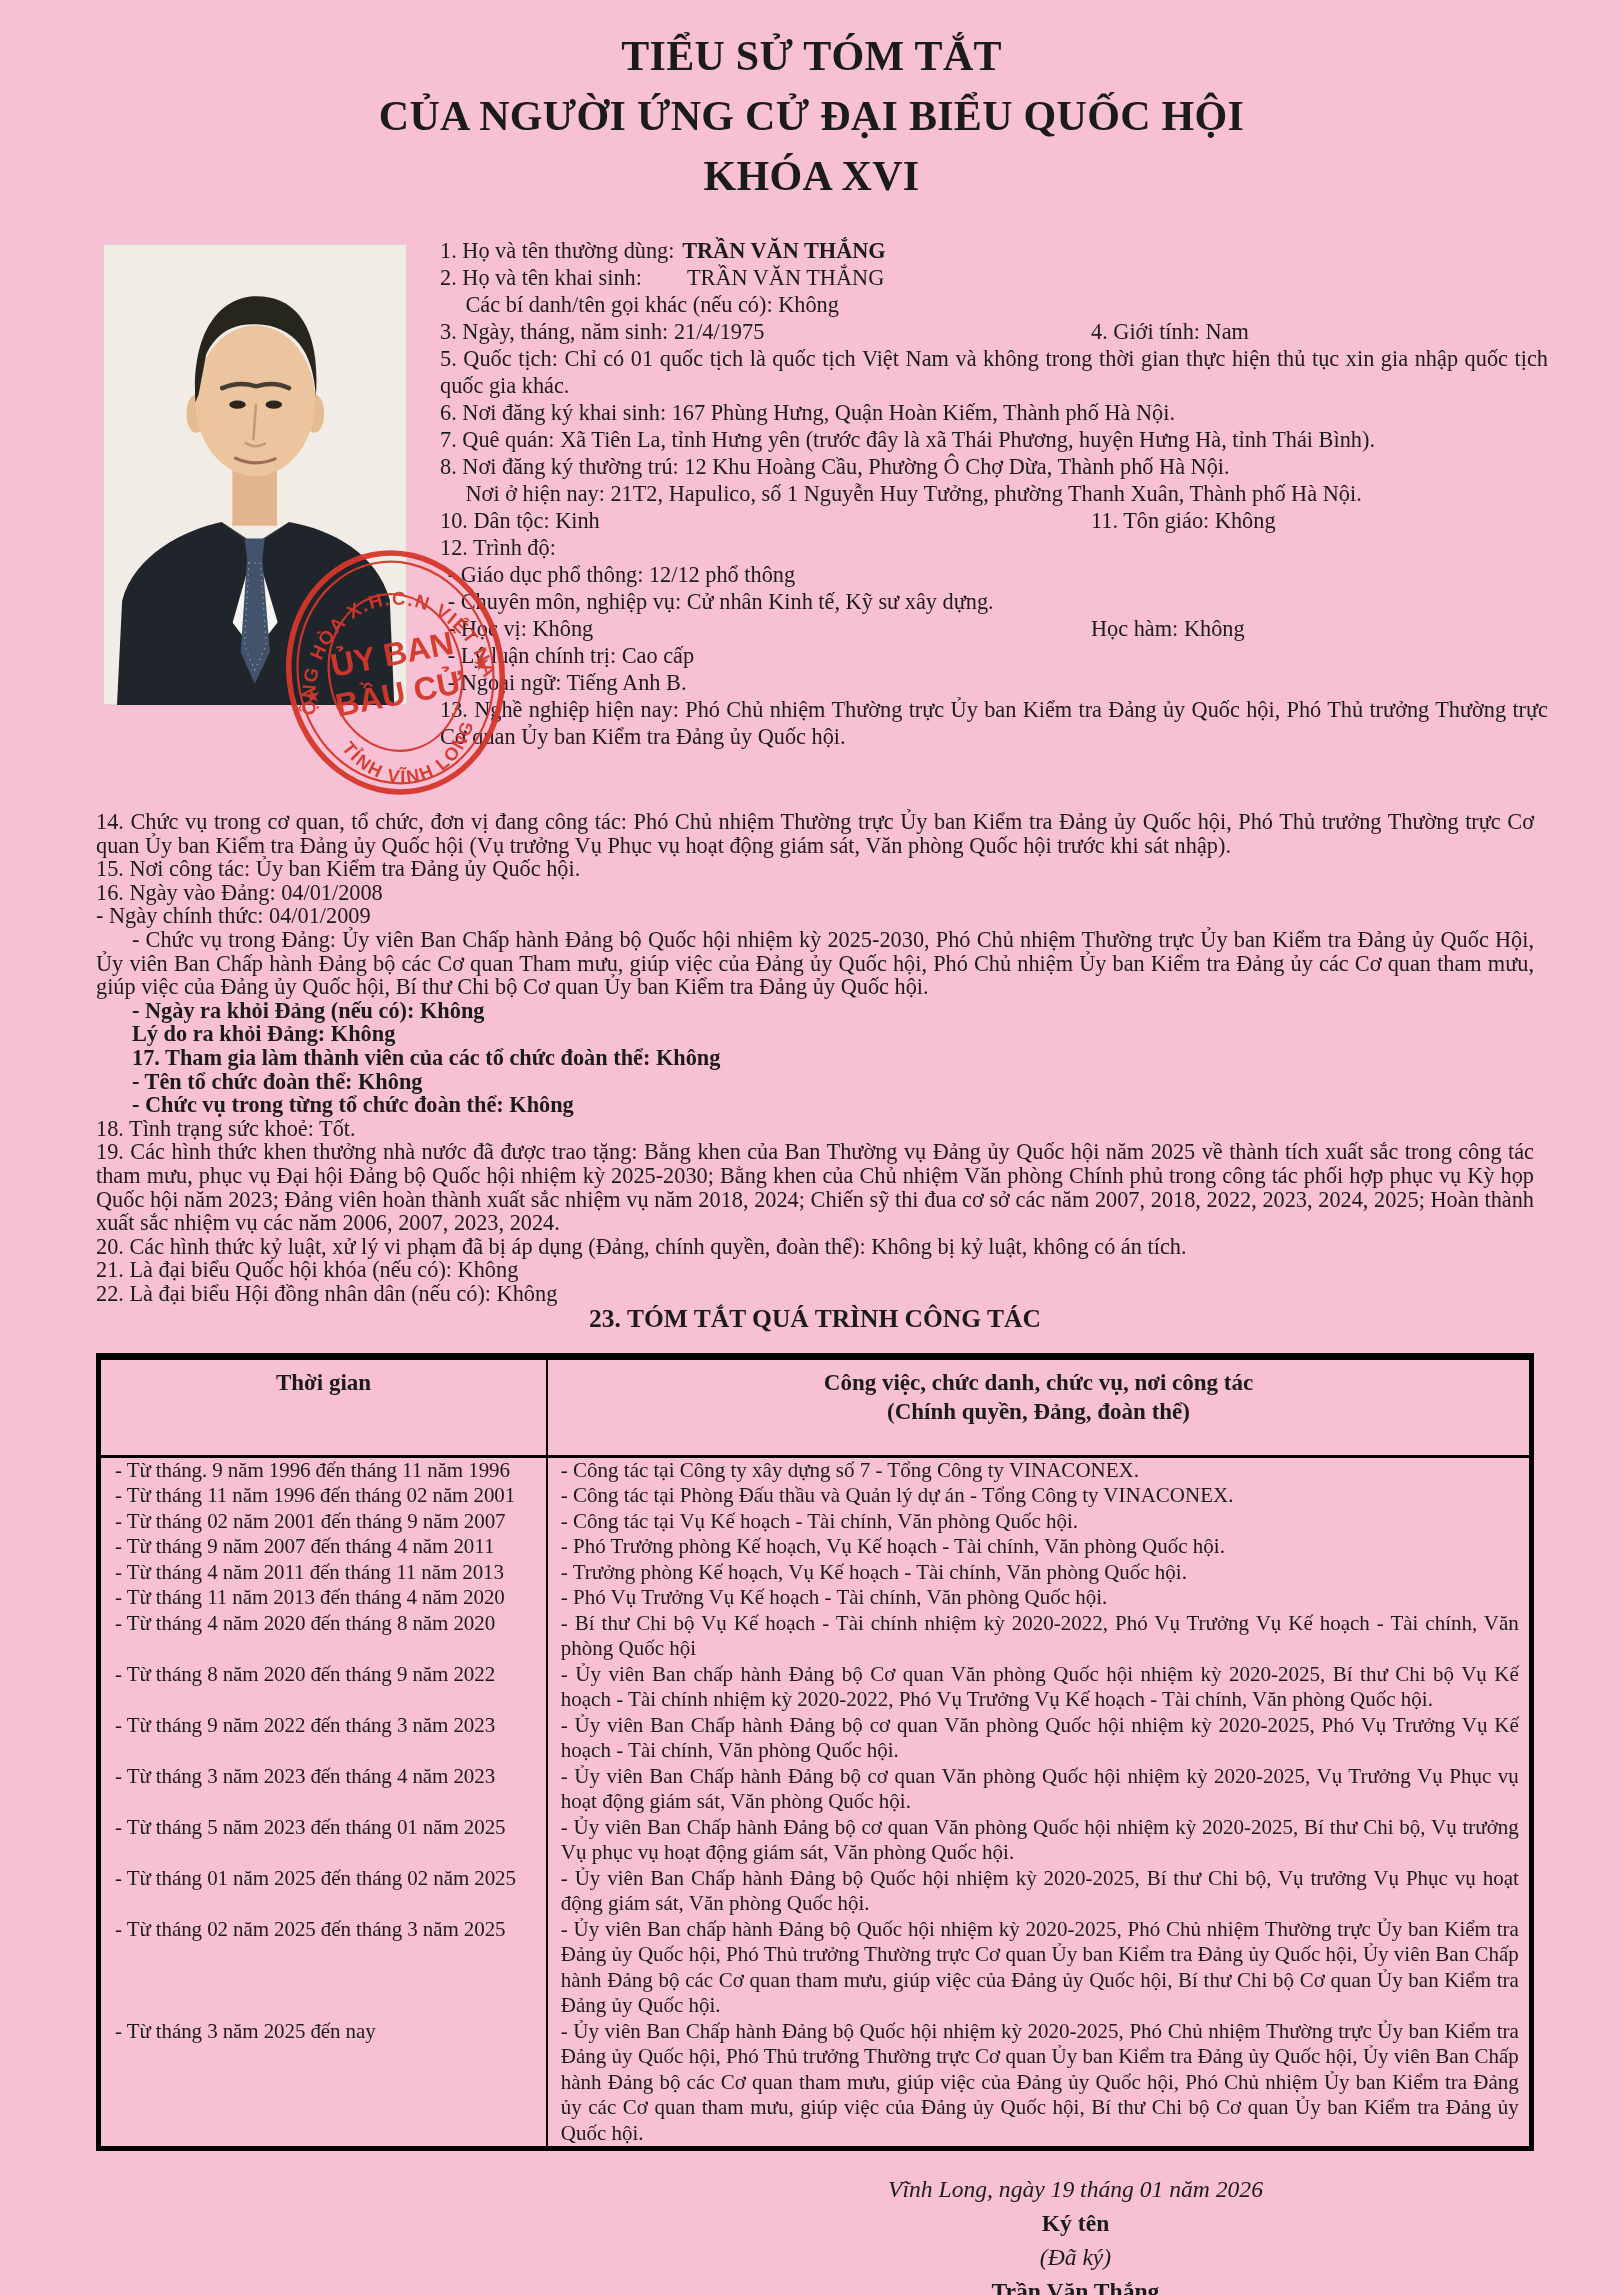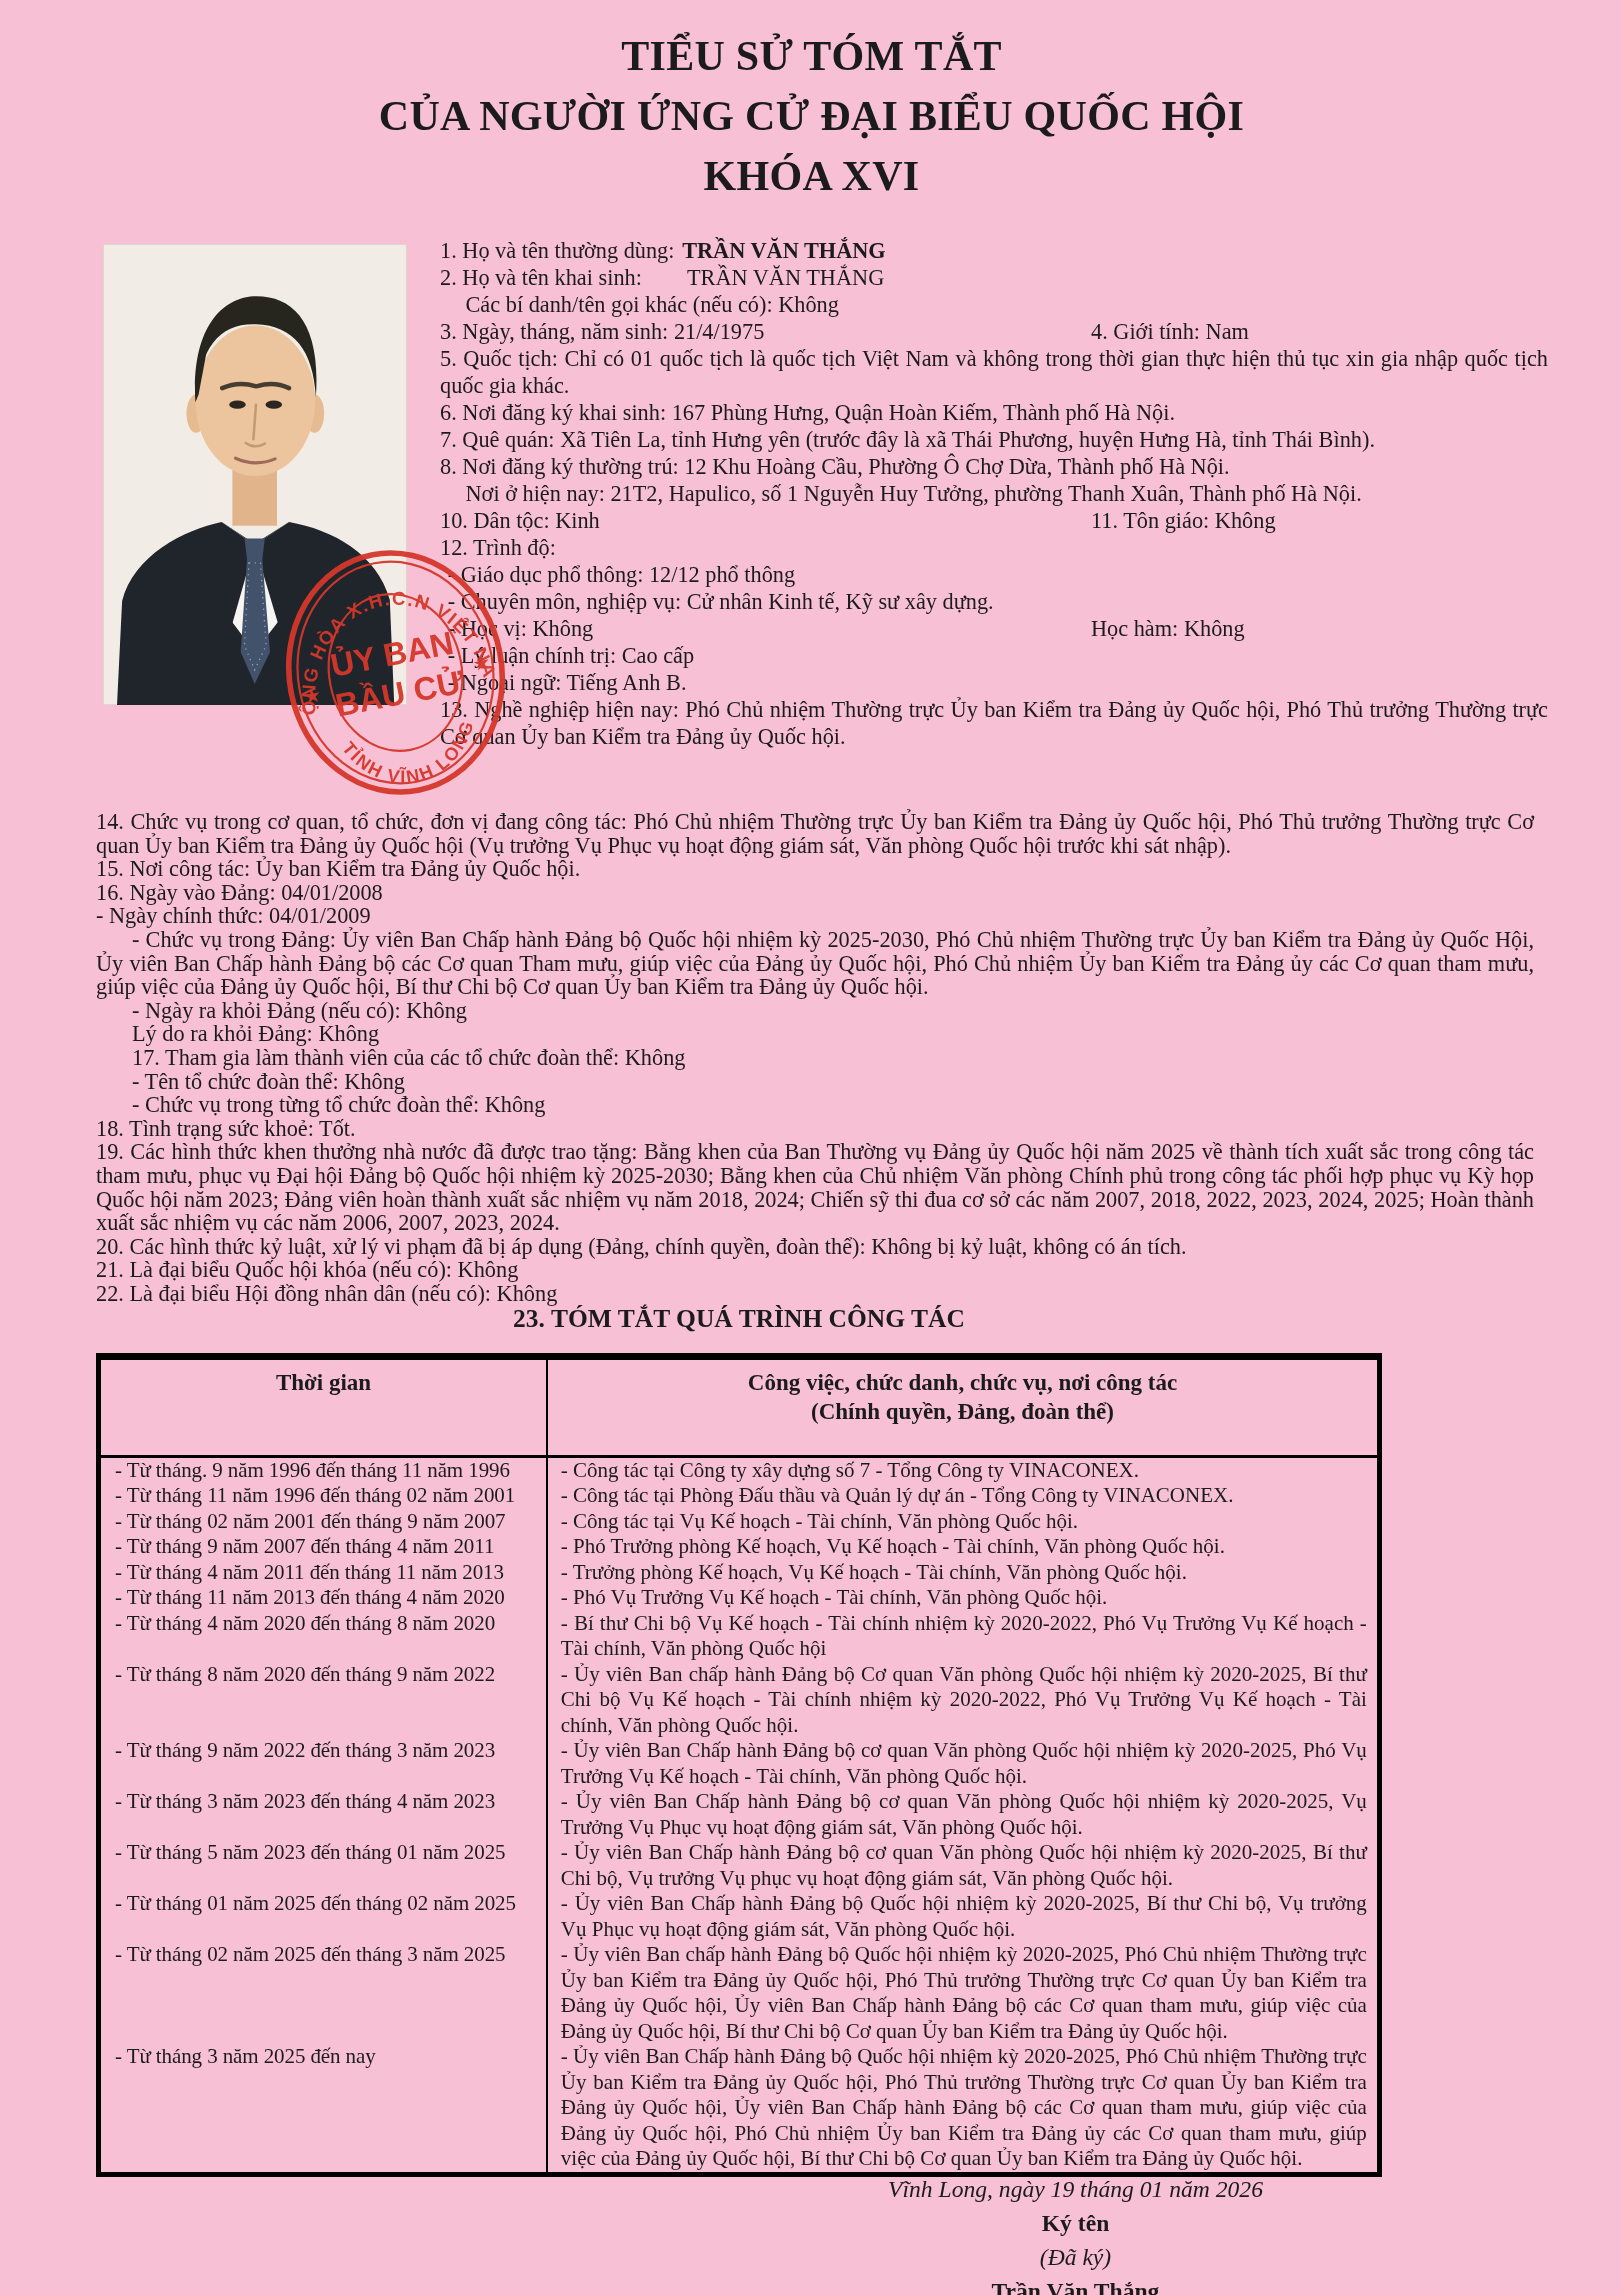--- a/index.html
+++ b/index.html
@@ -29,23 +29,23 @@
   .ind40{padding-left:25.5px;}
   .ind12{padding-left:7.7px;}
   .col2{position:absolute;left:651px;top:0;}
   .name-b{font-weight:bold;margin-left:7.7px;}
   .name-r{margin-left:45px;}
   
   .details{position:absolute;left:96px;top:770px;width:1438px;
     font-size:22.3px;line-height:23.6px;margin-top:40px;}
   .details p{margin:0;}
   .ti56{text-indent:36px;}
-  .ind56{padding-left:36px;}
-  
-  .career{position:absolute;left:96px;top:1303px;width:1286px;}
+  .ind56{padding-left:36px;font-weight:bold;}
+  
+  .career{position:absolute;left:96px;top:1303px;width:1438px;}
   .career-heading{margin:0 0 19px 0;text-align:center;font-weight:bold;font-size:25.5px;line-height:31px;}
   .ctable{border:5.1px solid #000;border-top-width:7px;border-bottom-width:5.7px;box-sizing:border-box;width:100%;}
   .chead{display:flex;border-bottom:3.8px solid #000;font-weight:bold;font-size:23px;line-height:29px;}
   .chead .hc{padding-top:7.7px;padding-bottom:29px;text-align:center;}
   .cl{width:447px;flex:none;border-right:2.6px solid #000;box-sizing:border-box;}
   .cr{flex:1;box-sizing:border-box;}
   .cbody{font-size:21px;line-height:25.5px;}
   .crow{display:flex;}
   .crow .cl{padding:0 5.1px 0 14px;white-space:nowrap;letter-spacing:-0.1px;}
   .crow .cr{padding:0 10.2px 0 12.8px;text-align:justify;}

